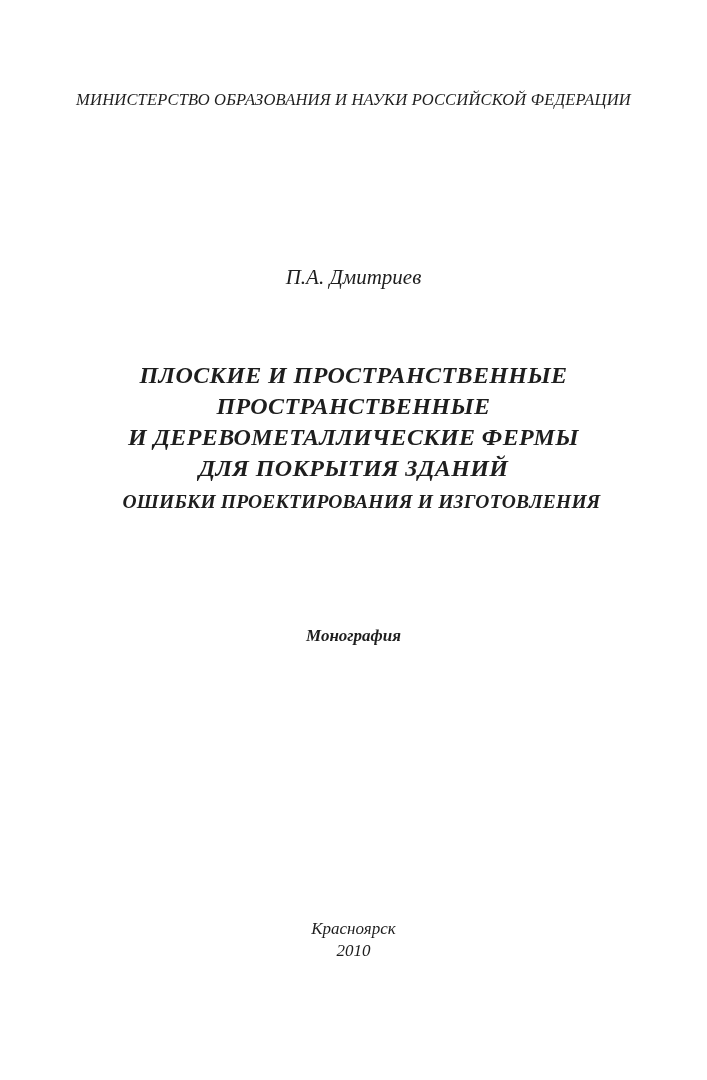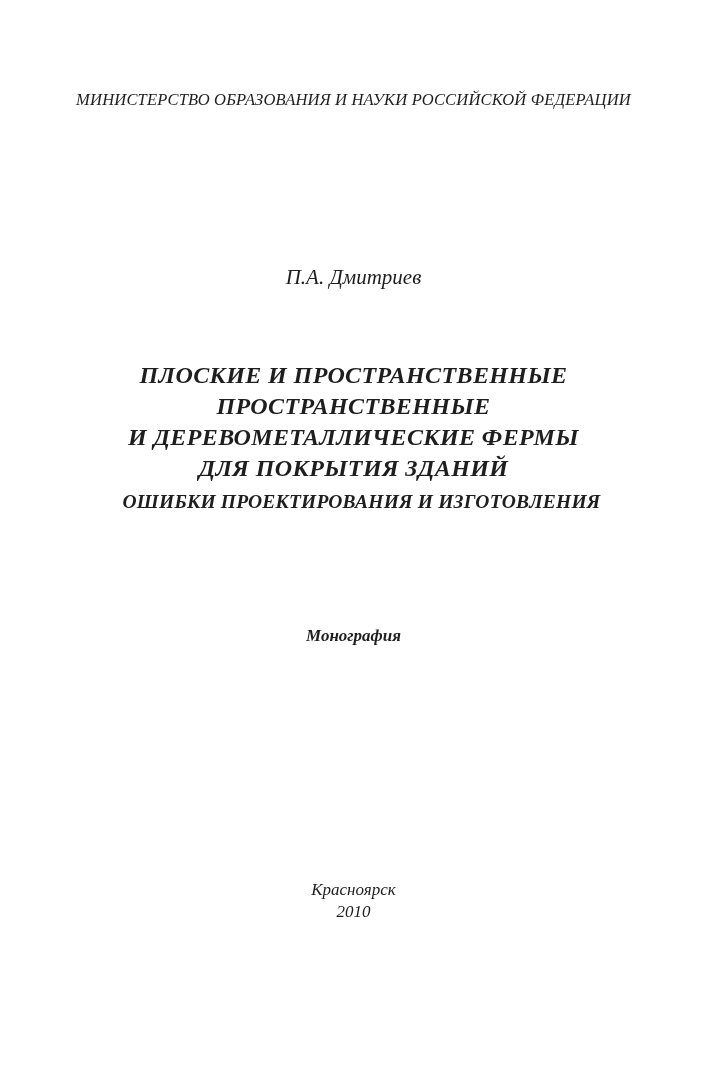--- a/index.html
+++ b/index.html
@@ -46,21 +46,21 @@
     padding-top: 2px;
     padding-left: 16px;
   }
   .genre-block {
     top: 615px;
     font-size: 17px;
     font-weight: bold;
     margin-top: 11px;
   }
   .imprint-block {
-    top: 879px;
+    top: 918px;
     font-size: 17px;
     line-height: 22px;
   }
 </style>
 </head>
 <body>
 
 <div class="page">
 
   <div class="centered-block header-block">

